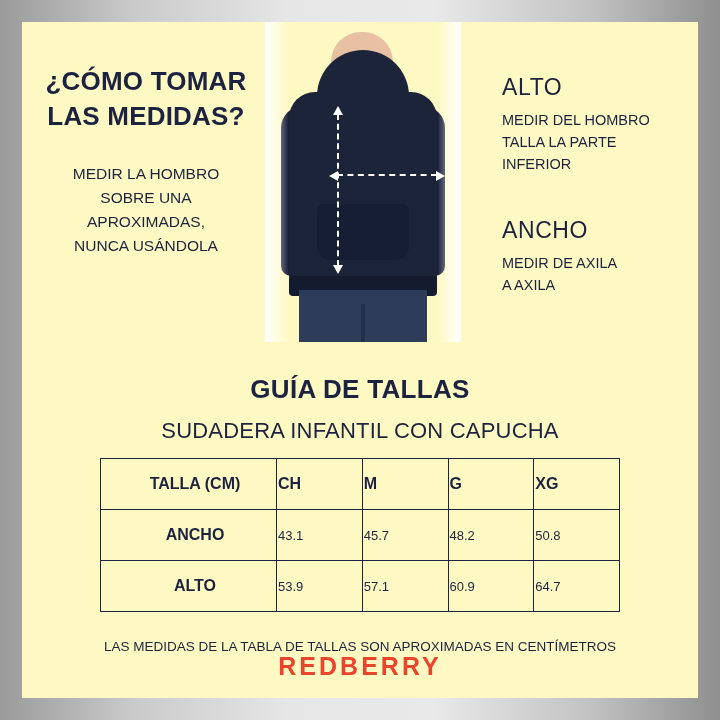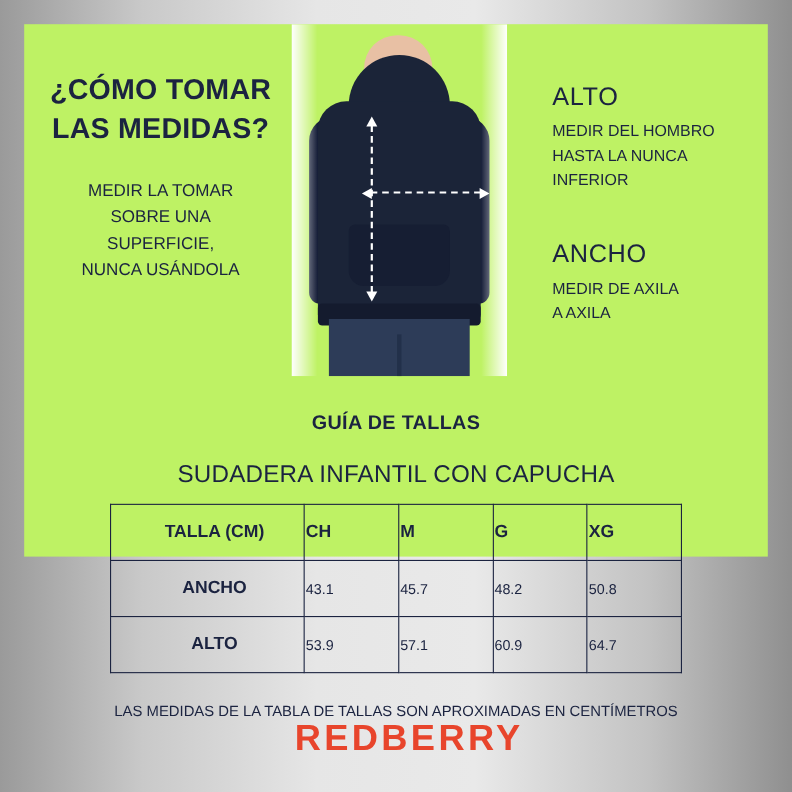--- a/index.html
+++ b/index.html
@@ -19,22 +19,22 @@
     left: 0; top: 0;
     width: 720px;
     height: 720px;
   }
 
   .sheet {
     position: absolute;
     left: 22px;
     top: 22px;
     width: 676px;
-    height: 484px;
-    background: #bef264;
+    height: 676px;
+    background: #fef9c3;
   }
 
   
   .top {
     position: absolute;
     left: 0; top: 0;
     width: 676px;
     height: 320px;
   }
 
@@ -232,21 +232,21 @@
   .arrow-v:before { top: -8px; border-bottom: 9px solid #ffffff; }
   .arrow-v:after  { bottom: -8px; border-top: 9px solid #ffffff; }
 
   
   .guide-title {
     position: absolute;
     left: 0;
     top: 352px;
     width: 676px;
     text-align: center;
-    font-size: 18px;
+    font-size: 26px;
     font-weight: 700;
     color: #1b2340;
     letter-spacing: 0.3px;
   }
   .guide-sub {
     position: absolute;
     left: 0;
     top: 396px;
     width: 676px;
     text-align: center;
@@ -289,44 +289,43 @@
     color: #1b2340;
     margin-top: 25px;
   }
 
   .brand {
     position: absolute;
     left: 0;
     top: 630px;
     width: 676px;
     text-align: center;
-    font-size: 33px;
+    font-size: 25px;
     font-weight: 700;
     letter-spacing: 3px;
     color: #e8452c;
-    padding-left: 12px;
   }
 </style>
 </head>
 <body>
 
 <div class="canvas">
   <div class="sheet">
 
     <div class="top">
 
       <div class="left-col">
         <div class="headline">
           <div>¿CÓMO TOMAR</div>
           <div>LAS MEDIDAS?</div>
         </div>
         <div class="subtext">
-          <div>MEDIR LA TOMAR</div>
+          <div>MEDIR LA HOMBRO</div>
           <div>SOBRE UNA</div>
-          <div>SUPERFICIE,</div>
+          <div>APROXIMADAS,</div>
           <div>NUNCA USÁNDOLA</div>
         </div>
       </div>
 
       <div class="photo">
         <div class="head"></div>
         <div class="neck"></div>
         <div class="hood-inner"></div>
         <div class="hood"></div>
         <div class="shoulder-l"></div>
@@ -338,21 +337,21 @@
         <div class="jeans-split"></div>
         <div class="arrow-v"></div>
         <div class="arrow-h"></div>
         <div class="bg-fade"></div>
       </div>
 
       <div class="right-col">
         <div class="r-title">ALTO</div>
         <div class="r-body">
           <div>MEDIR DEL HOMBRO</div>
-          <div>HASTA LA NUNCA</div>
+          <div>TALLA LA PARTE</div>
           <div>INFERIOR</div>
         </div>
         <div class="r-block-2">
           <div class="r-title">ANCHO</div>
           <div class="r-body">
             <div>MEDIR DE AXILA</div>
             <div>A AXILA</div>
           </div>
         </div>
       </div>

